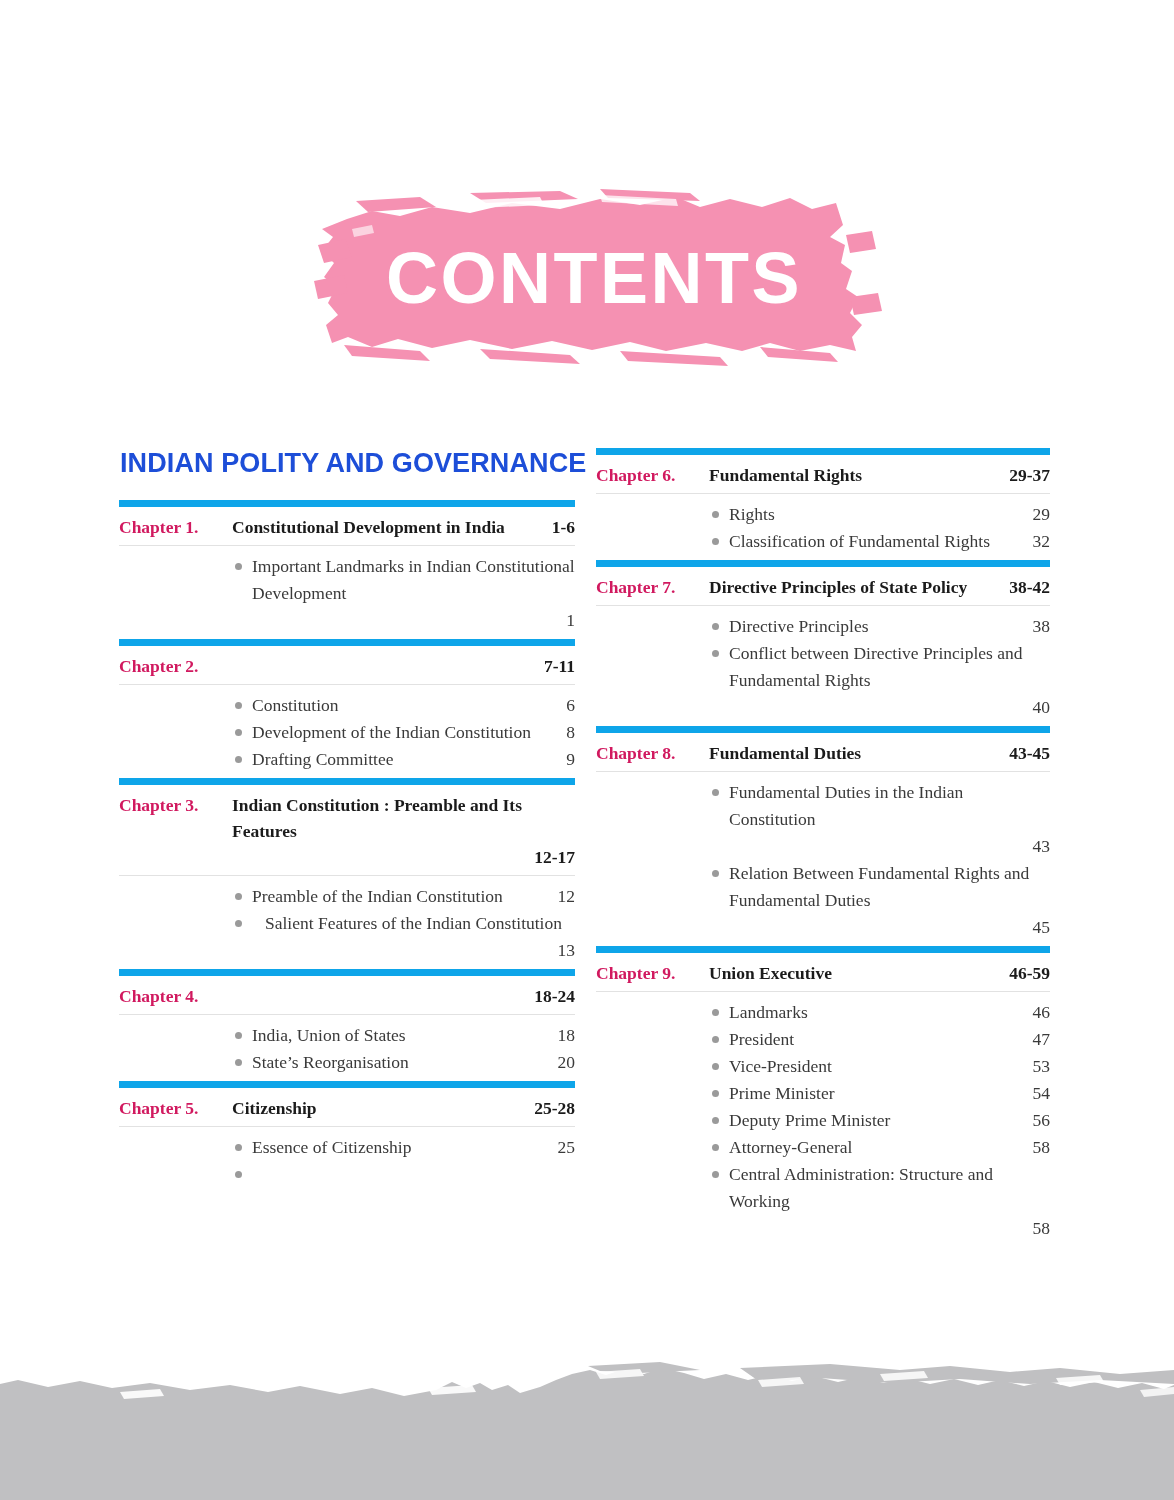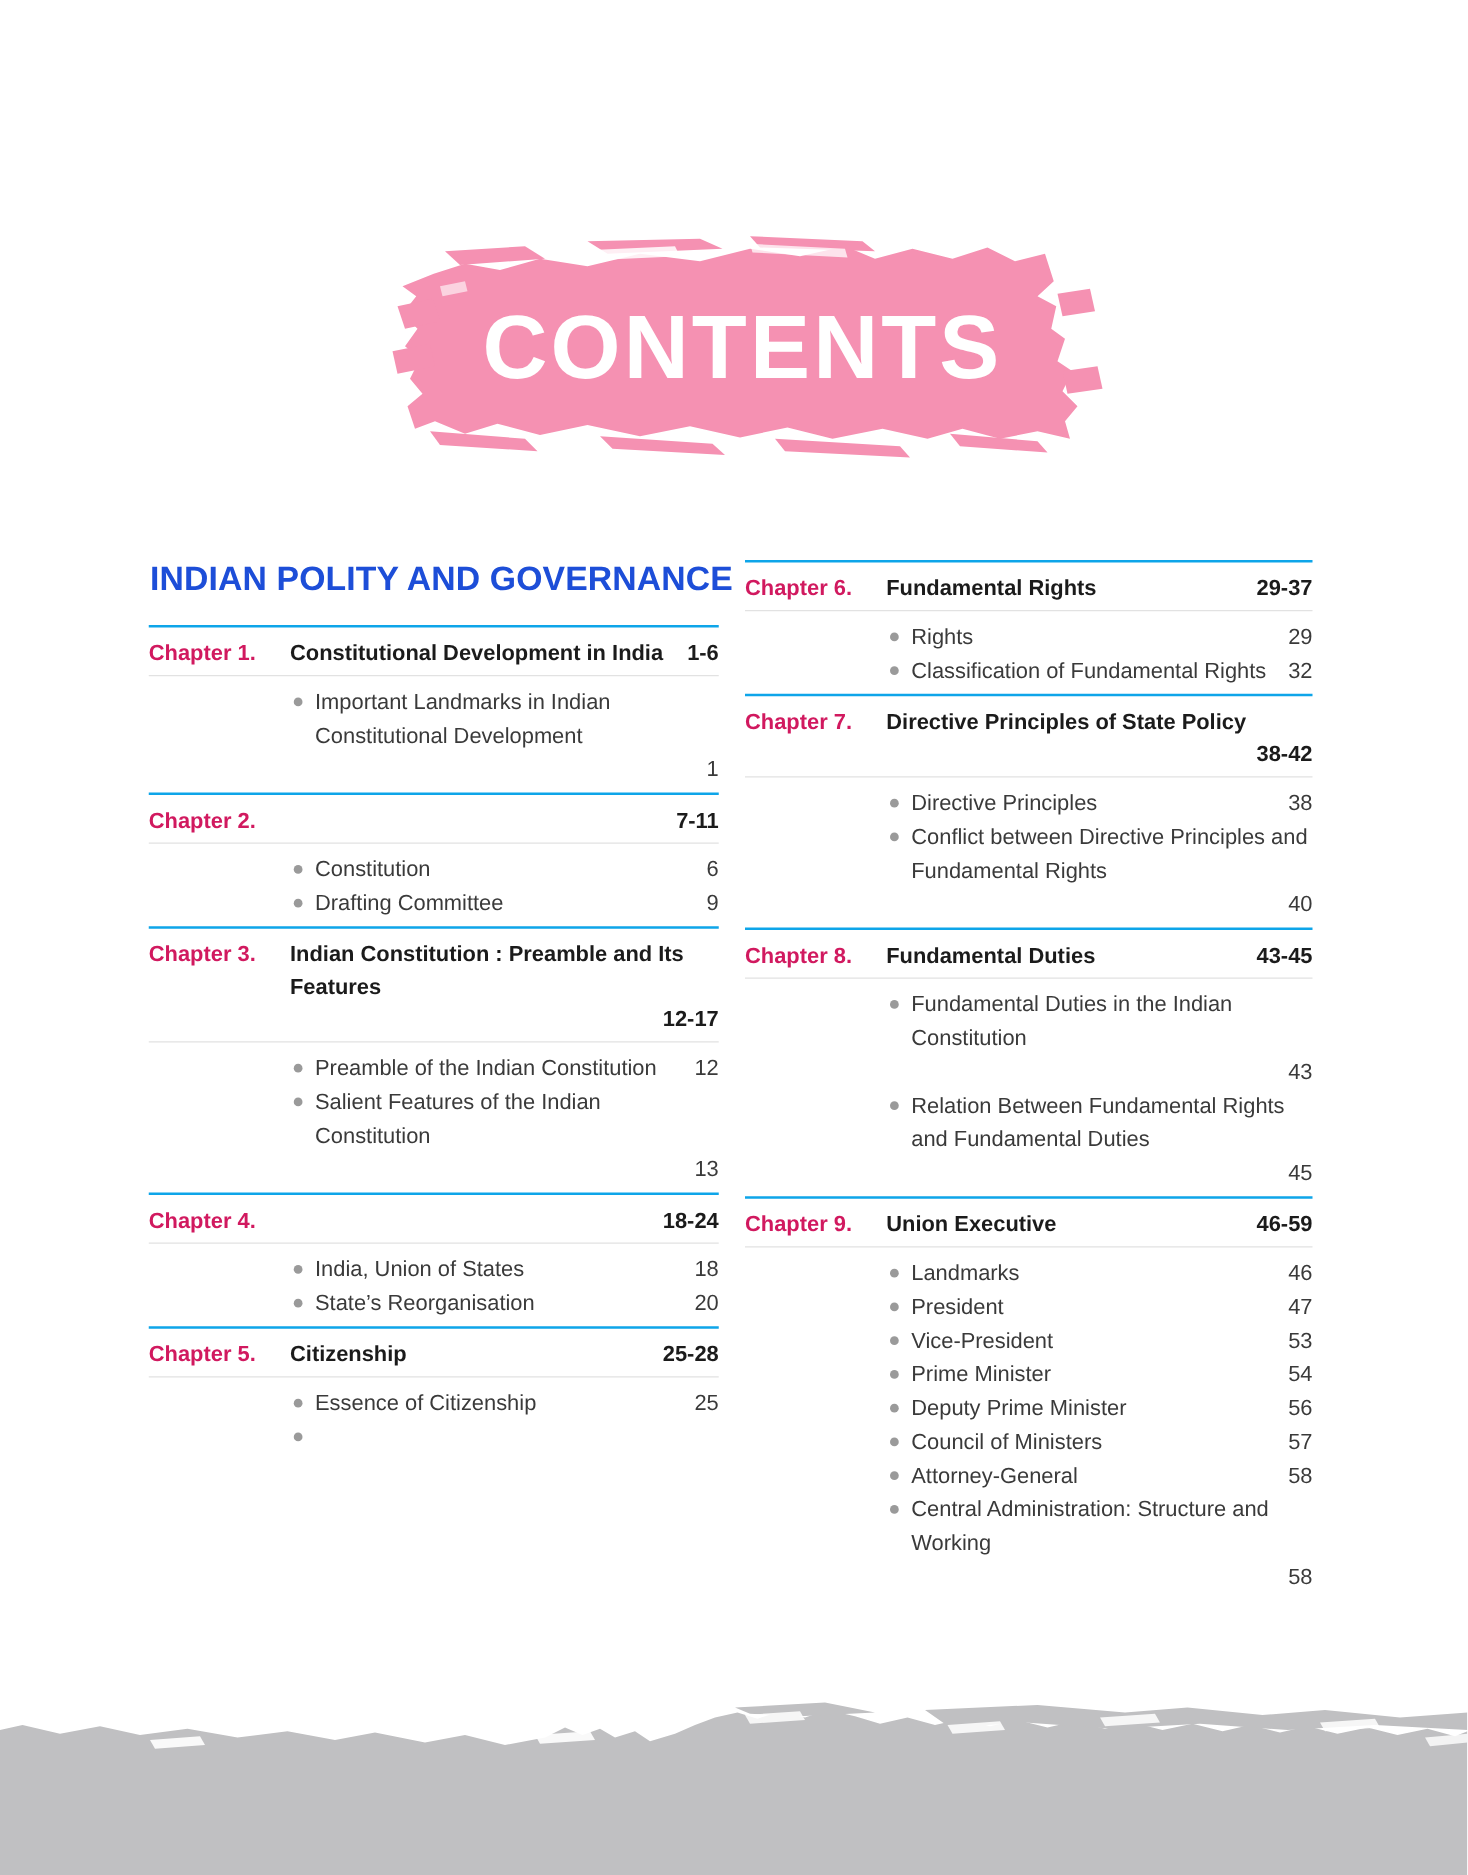--- a/index.html
+++ b/index.html
@@ -73,23 +73,24 @@
   .section-title {
     font-size: 27px;
     font-weight: bold;
     color: #1d4ed8;
     letter-spacing: 0.1px;
     margin: 0 0 21px 1px;
     white-space: nowrap;
   }
 
   .chapter-block {
-    border-top: 2px solid #0ea5e9;
+    border-top: 7px solid #0ea5e9;
     padding-top: 7px;
     padding-bottom: 5px;
+    font-family: Liberation Serif, serif;
   }
   .chapter-head {
     display: flex;
     align-items: flex-start;
     padding-bottom: 5px;
   }
   .chapter-label {
     color: #D1195F;
     font-weight: bold;
     font-size: 17.5px;
@@ -241,20 +242,27 @@
         <li class="subitem">
           <span class="bullet"></span>
           <span class="subitem-body">
             <span class="subitem-text">Constitution</span>
             <span class="subitem-page">6</span>
           </span>
         </li>
         <li class="subitem">
           <span class="bullet"></span>
           <span class="subitem-body">
+            <span class="subitem-text">Development of the Indian Constitution</span>
+            <span class="subitem-page">8</span>
+          </span>
+        </li>
+        <li class="subitem">
+          <span class="bullet"></span>
+          <span class="subitem-body">
             <span class="subitem-text">Drafting Committee</span>
             <span class="subitem-page">9</span>
           </span>
         </li>
       </ul>
     </div>
 
     <div class="chapter-block">
       <div class="chapter-head">
         <div class="chapter-label">Chapter 3.</div>
@@ -444,27 +452,20 @@
           <span class="subitem-body">
             <span class="subitem-text">Prime Minister</span>
             <span class="subitem-page">54</span>
           </span>
         </li>
         <li class="subitem">
           <span class="bullet"></span>
           <span class="subitem-body">
             <span class="subitem-text">Deputy Prime Minister</span>
             <span class="subitem-page">56</span>
-          </span>
-        </li>
-        <li class="subitem">
-          <span class="bullet"></span>
-          <span class="subitem-body">
-            <span class="subitem-text">Council of Ministers</span>
-            <span class="subitem-page">57</span>
           </span>
         </li>
         <li class="subitem">
           <span class="bullet"></span>
           <span class="subitem-body">
             <span class="subitem-text">Attorney-General</span>
             <span class="subitem-page">58</span>
           </span>
         </li>
         <li class="subitem">

